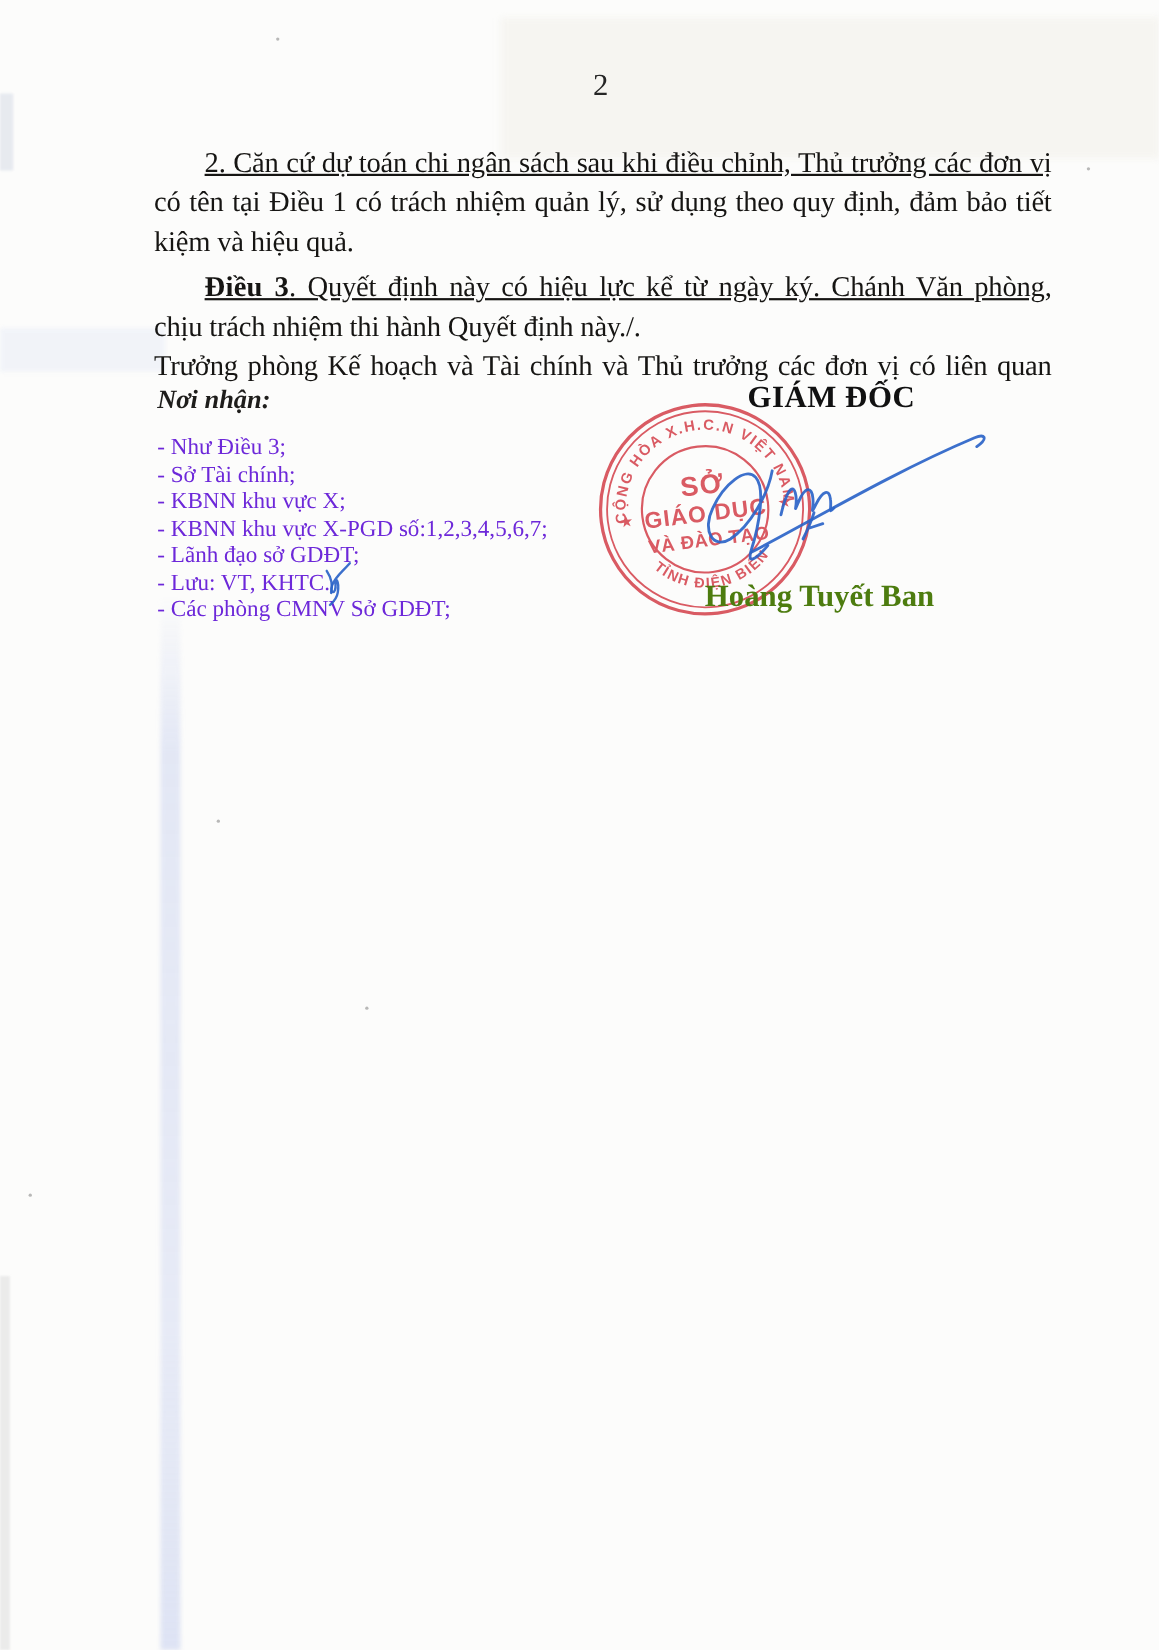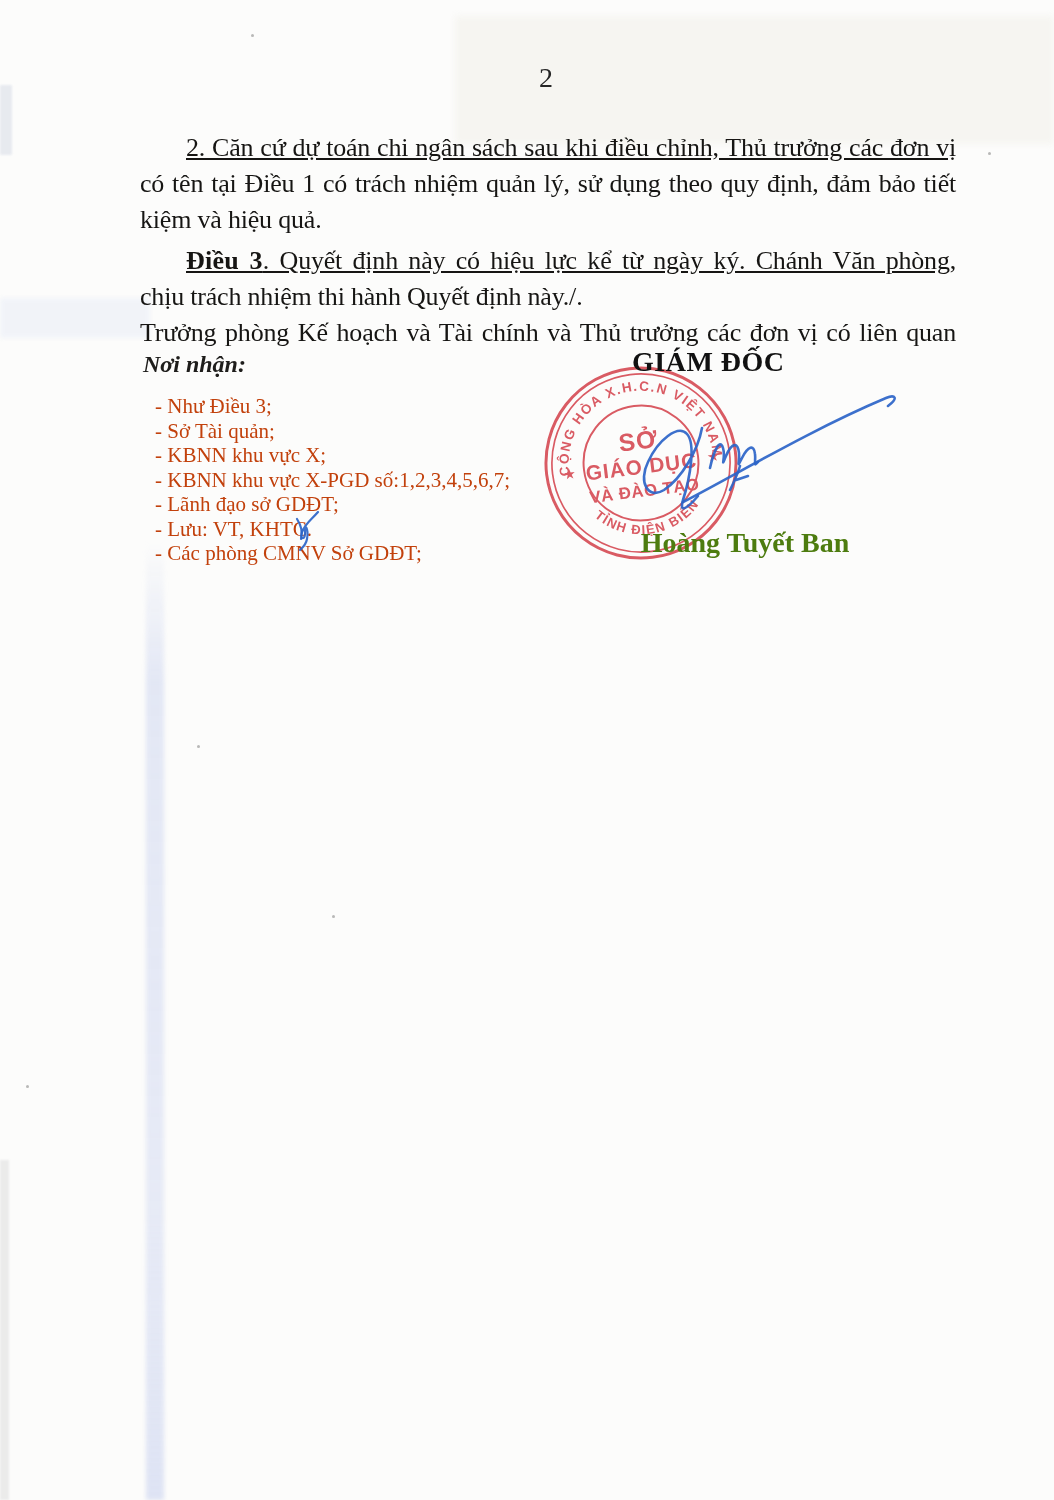--- a/index.html
+++ b/index.html
@@ -48,26 +48,26 @@
   .line.last{text-align-last:left;}
   .line.indent{padding-left:46px;text-decoration:underline;}
   .lead-bold{font-weight:bold;letter-spacing:0.2px;}
 
   
   .recipients{position:absolute;left:143px;top:350px;width:420px;}
   .recipients-header{
     font-weight:bold;font-style:italic;font-size:24px;line-height:28px;margin:0 0 16px 0;
   }
   .recipients-list{list-style:none;margin:0;padding:0;}
-  .recipients-list li{font-size:21px;line-height:24.5px;white-space:nowrap;color:#c2410c;margin-left:12px;}
+  .recipients-list li{font-size:21px;line-height:24.5px;white-space:nowrap;color:#6d28d9;}
 
   
   .sign-title{
     position:absolute;left:632px;top:346px;width:200px;
-    text-align:left;font-weight:bold;font-size:28px;letter-spacing:.5px;color:#111;
+    text-align:right;font-weight:bold;font-size:28px;letter-spacing:.5px;color:#111;
     z-index:5;
   }
   .signer-name{
     position:absolute;left:600px;top:527px;width:290px;
     text-align:center;font-weight:bold;font-size:28px;color:#4d7c0f;
     z-index:5;
   }
 
   
   .stamp-wrap{
@@ -123,21 +123,21 @@
       <div class="line indent"><span class="lead-bold">Điều 3</span><span>. Quyết định này có hiệu lực kể từ ngày ký. Chánh Văn phòng,</span></div>
       <div class="line last">chịu trách nhiệm thi hành Quyết định này./.</div>
       <div class="line">Trưởng phòng Kế hoạch và Tài chính và Thủ trưởng các đơn vị có liên quan</div>
     </div>
   </div>
 
   <div class="recipients">
     <p class="recipients-header">Nơi nhận:</p>
     <ul class="recipients-list">
       <li>- Như Điều 3;</li>
-      <li>- Sở Tài quản;</li>
+      <li>- Sở Tài chính;</li>
       <li>- KBNN khu vực X;</li>
       <li>- KBNN khu vực X-PGD số:1,2,3,4,5,6,7;</li>
       <li>- Lãnh đạo sở GDĐT;</li>
       <li>- Lưu: VT, KHTC.</li>
       <li>- Các phòng CMNV Sở GDĐT;</li>
     </ul>
   </div>
 
   <div class="sign-title">GIÁM ĐỐC</div>
 

